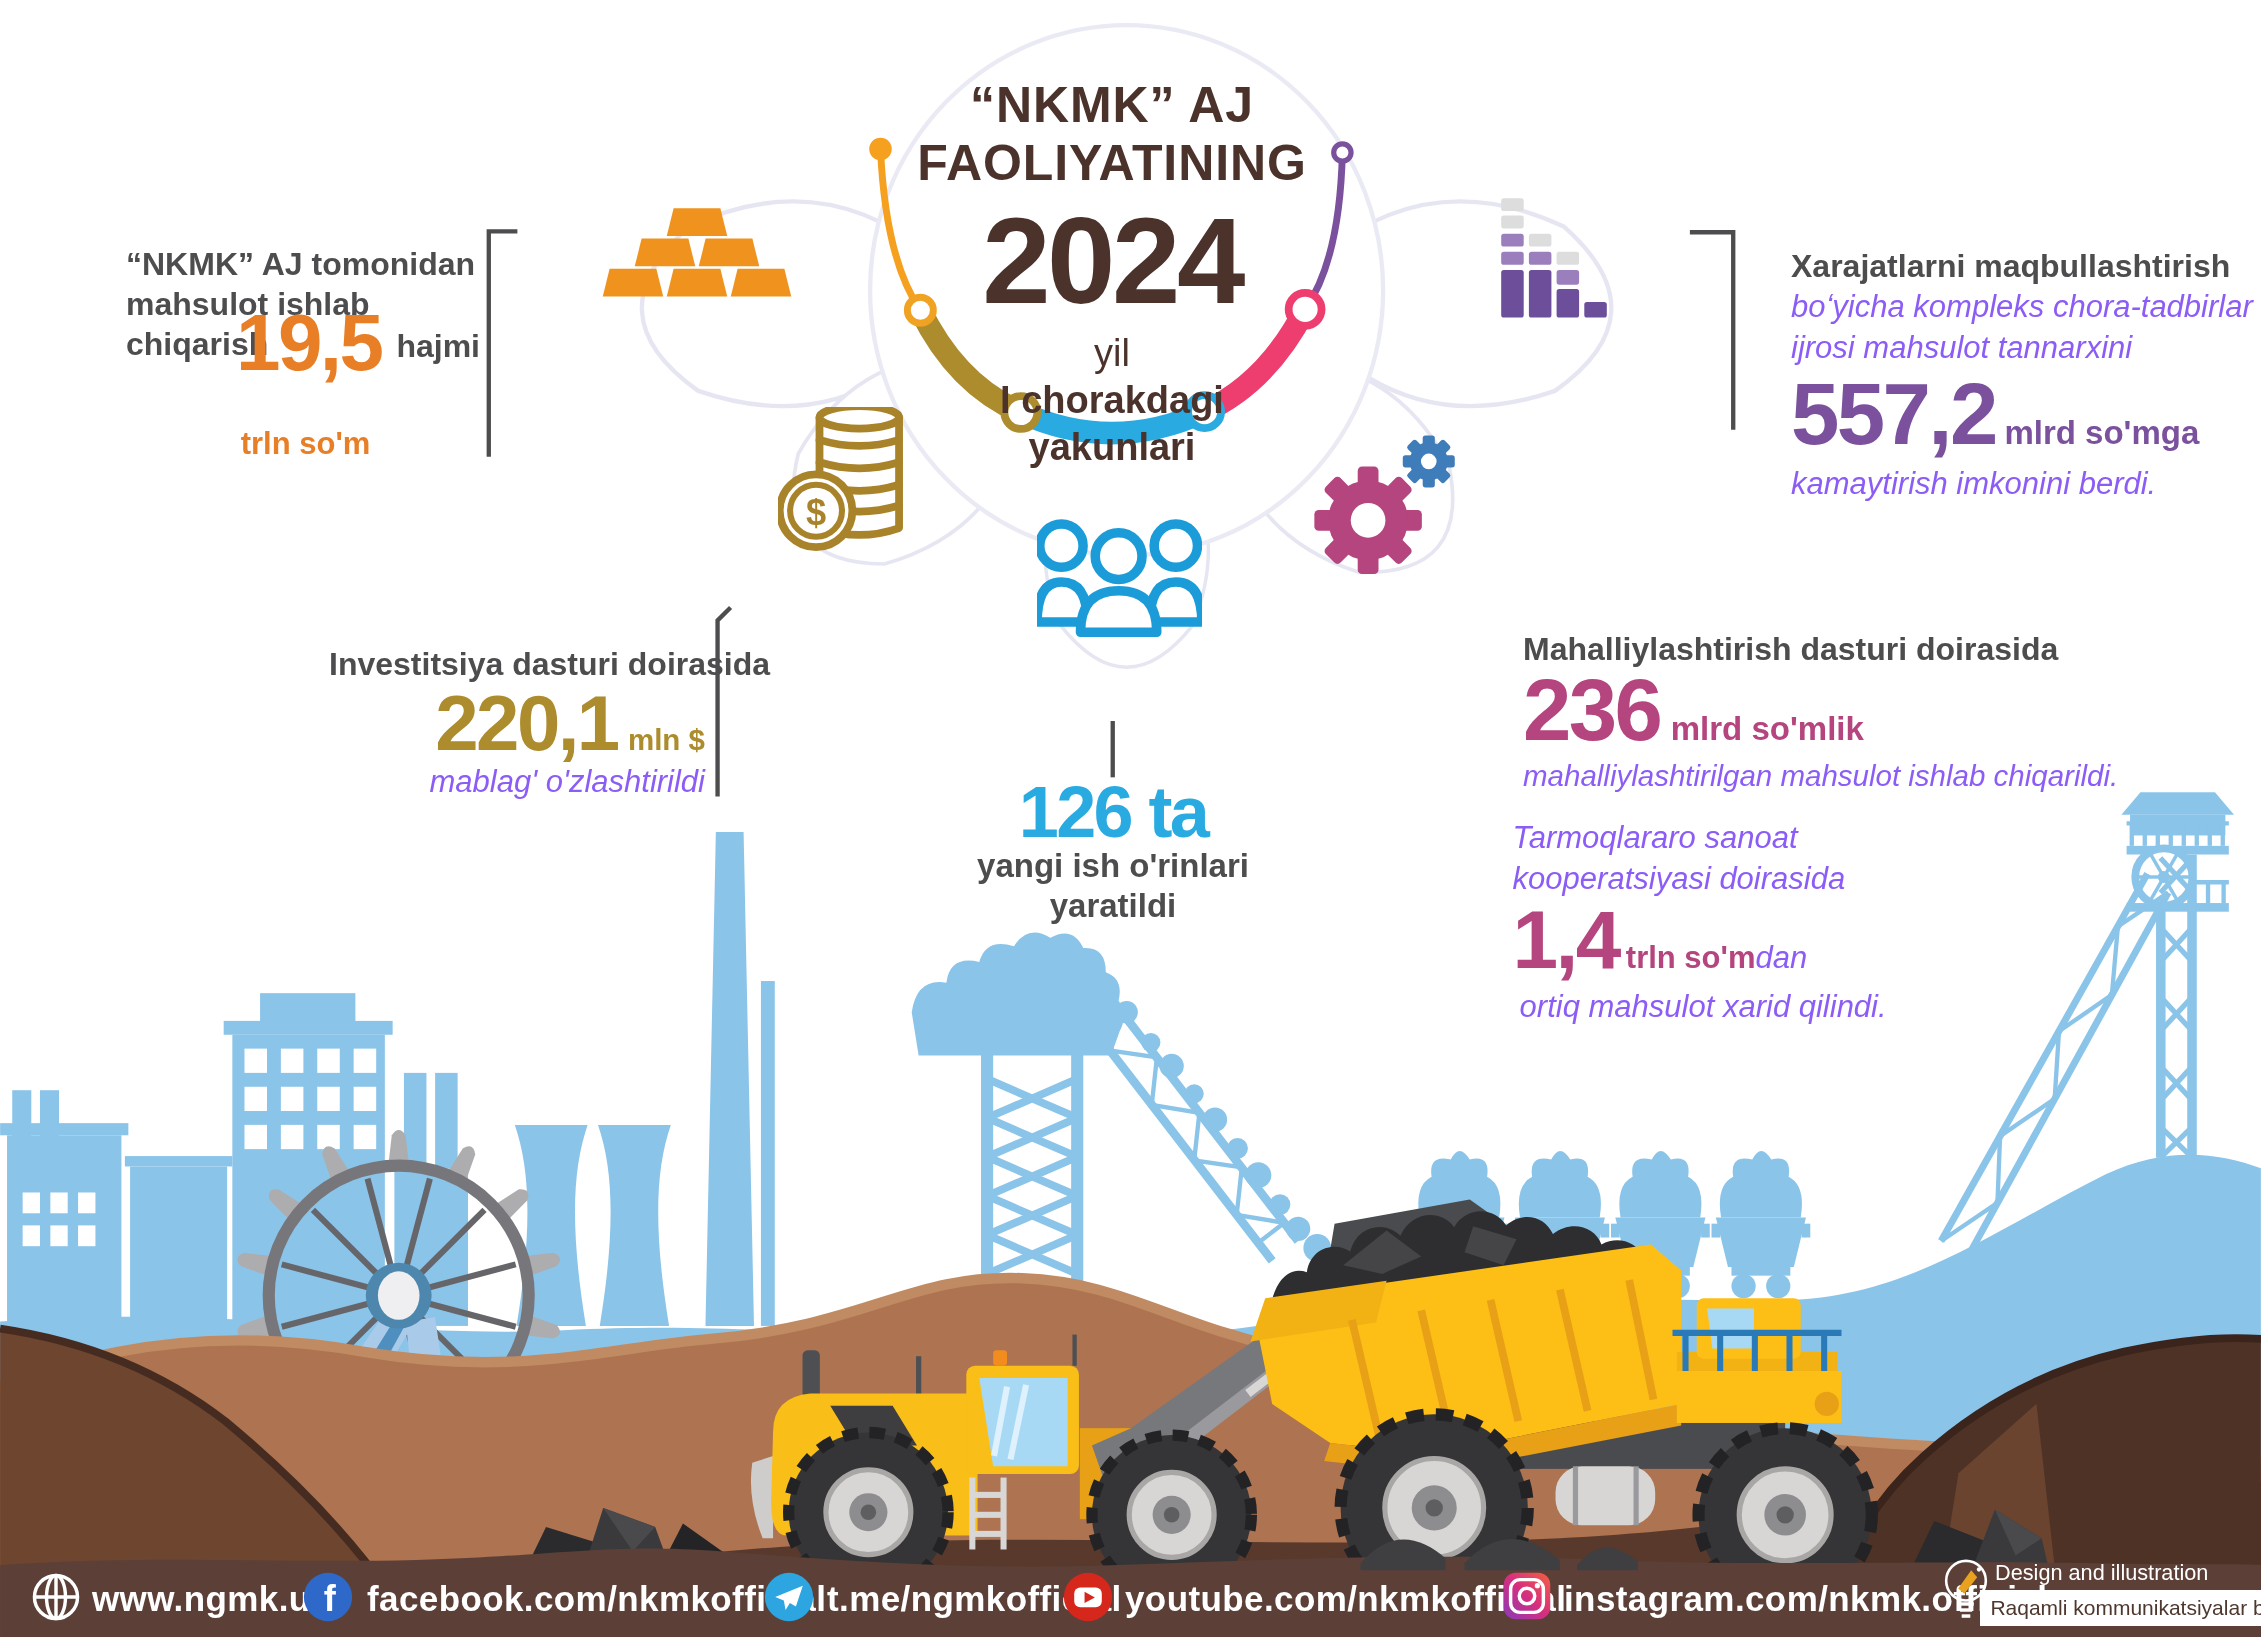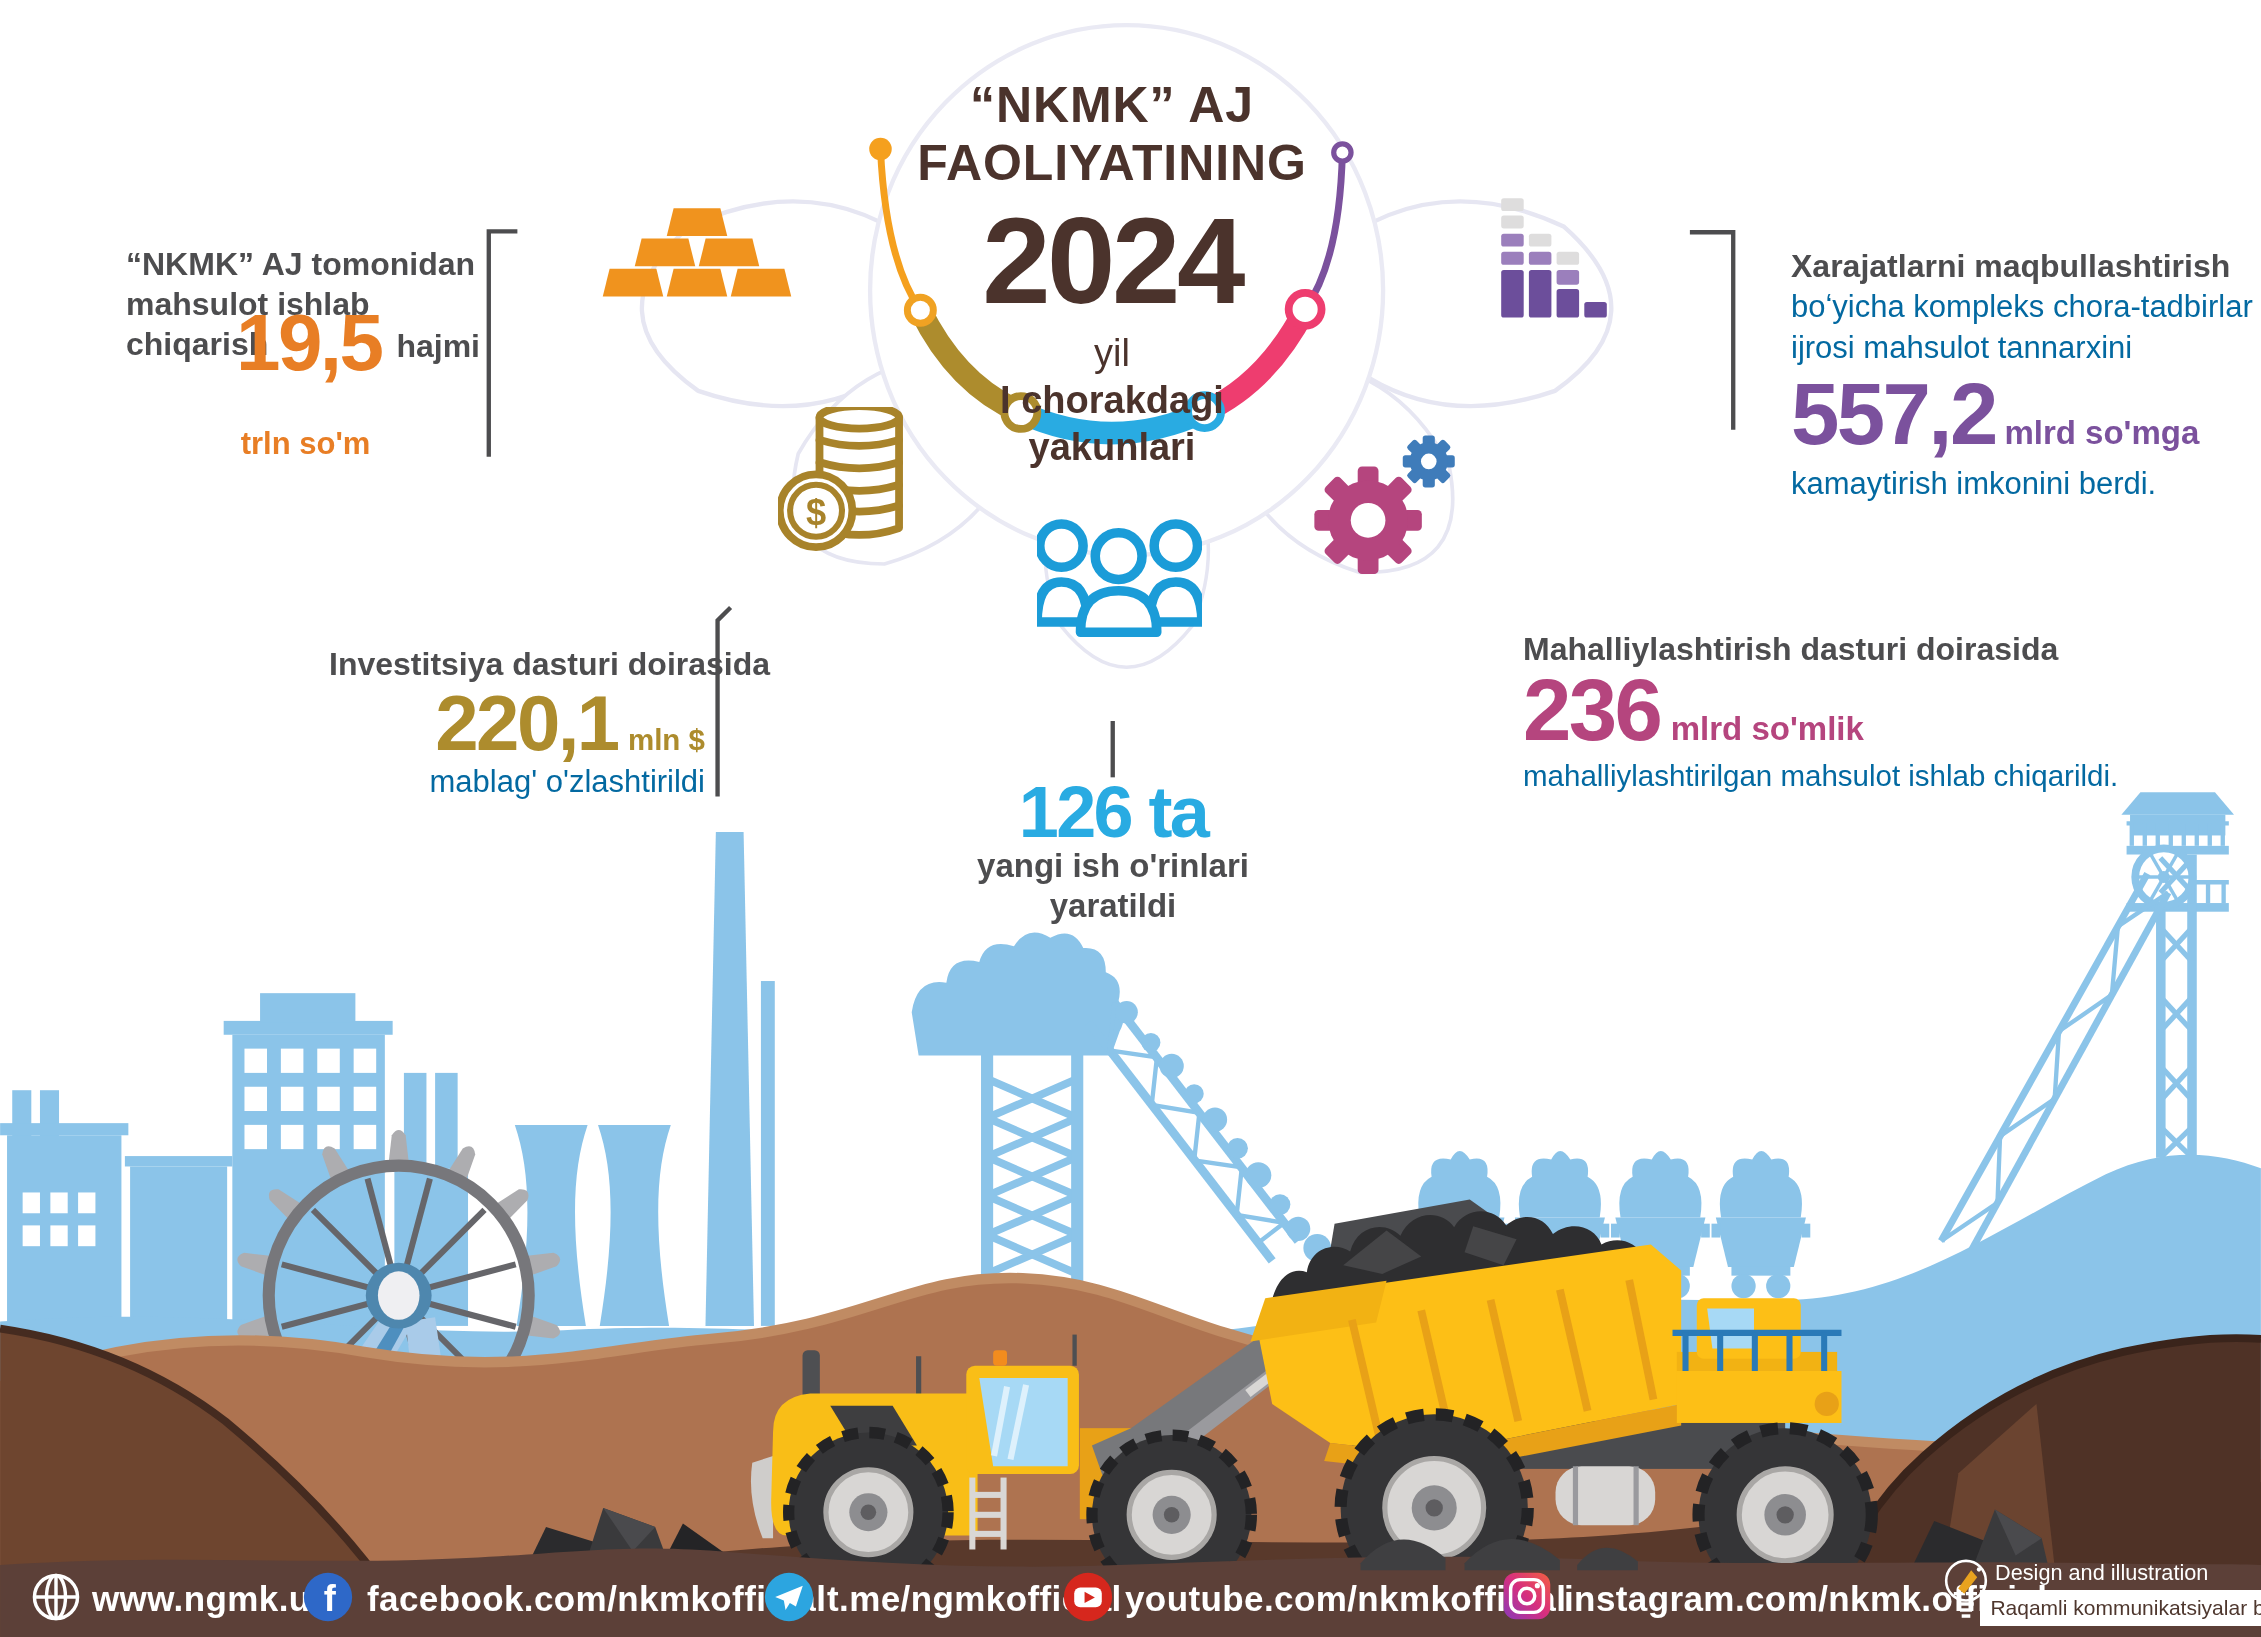--- a/index.html
+++ b/index.html
@@ -1,20 +1,20 @@
 <!DOCTYPE html>
 <html style="font-size:14px"><head>
 <meta charset="utf-8">
 <style>
   html,body{margin:0;padding:0;background:#fff;}
   body{font-family:"Liberation Sans","DejaVu Sans",sans-serif;}
   #canvas{position:relative;width:2261px;height:1637px;background:#fff;overflow:hidden;}
   .abs{position:absolute;}
   svg{display:block;}
-  .t-dark{color:#4D4D4F;} .t-gray{color:#0369a1;}
+  .t-dark{color:#4D4D4F;} .t-gray{color:#8b5cf6;font-style:italic;}
   .t-orange{color:#E87E25;} .t-gold{color:#AD8C2D;} .t-blue{color:#29ABE2;}
   .t-purple{color:#7B519D;} .t-magenta{color:#B5457E;} .t-brown{color:#4B332C;}
   .lbl{font-weight:bold;font-size:32px;line-height:40px;}
   .txt{font-size:31px;line-height:41px;}
   .big{font-weight:bold;letter-spacing:-2.6px;line-height:0.95;display:inline-block;}
   .unit{font-weight:bold;display:inline-block;}
   #decor,#scene{pointer-events:none;}
   .f-text{position:absolute;top:1579px;color:#fff;font-weight:bold;font-size:35px;letter-spacing:0.4px;}
   .f-item{cursor:pointer;}
   #credit-box{position:absolute;left:1980px;top:1590px;background:#fff;color:#4E372E;
@@ -500,20 +500,26 @@
 
   <div class="abs" style="left:917px;top:778px;width:392px;text-align:center;z-index:3">
     <div class="big t-blue" style="font-size:72px">126 ta</div>
     <div class="t-dark" style="font-weight:bold;font-size:33px;line-height:40px">yangi ish o'rinlari yaratildi</div>
   </div>
 
   <div class="abs" style="left:1523px;top:629px;width:624px;z-index:3">
     <div class="lbl t-dark nowrap">Mahalliylashtirish dasturi doirasida</div>
     <div><span class="big t-magenta" style="font-size:87px">236</span><span class="unit t-magenta" style="font-size:33px;margin-left:10.4px">mlrd so'mlik</span></div>
     <div class="t-gray nowrap" style="font-size:29.5px;line-height:38px;margin-top:5.2px">mahalliylashtirilgan mahsulot ishlab chiqarildi.</div>
+    <div style="margin-left:-10.4px;margin-top:22.5px">
+      <div class="txt t-gray">Tarmoqlararo sanoat</div>
+      <div class="txt t-gray">kooperatsiyasi doirasida</div>
+      <div style="margin-top:1.7px"><span class="big t-magenta" style="font-size:82px">1,4</span><span class="unit t-magenta" style="font-size:31px;margin-left:7px">trln so'm</span><span class="txt t-gray">dan</span></div>
+      <div class="txt t-gray" style="margin-top:7px;margin-left:7px">ortiq mahsulot xarid qilindi.</div>
+    </div>
   </div>
 
   <div>
     <svg class="abs" style="left:31px;top:1572px;z-index:6" width="50" height="50" viewBox="0 0 58 58">
       <g fill="none" stroke="#fff" stroke-width="4">
         <circle cx="29" cy="29" r="25"></circle>
         <ellipse cx="29" cy="29" rx="11" ry="25"></ellipse>
         <line x1="4" y1="29" x2="54" y2="29"></line>
         <line x1="29" y1="4" x2="29" y2="54"></line>
       </g>

